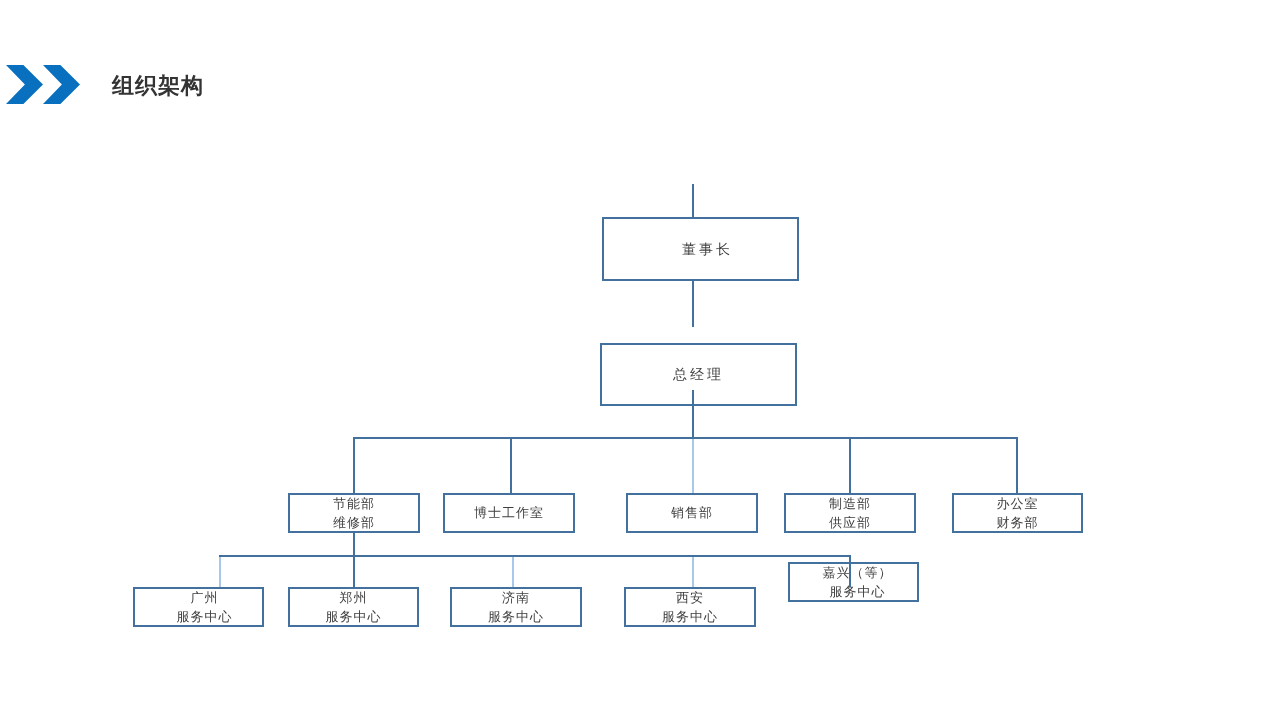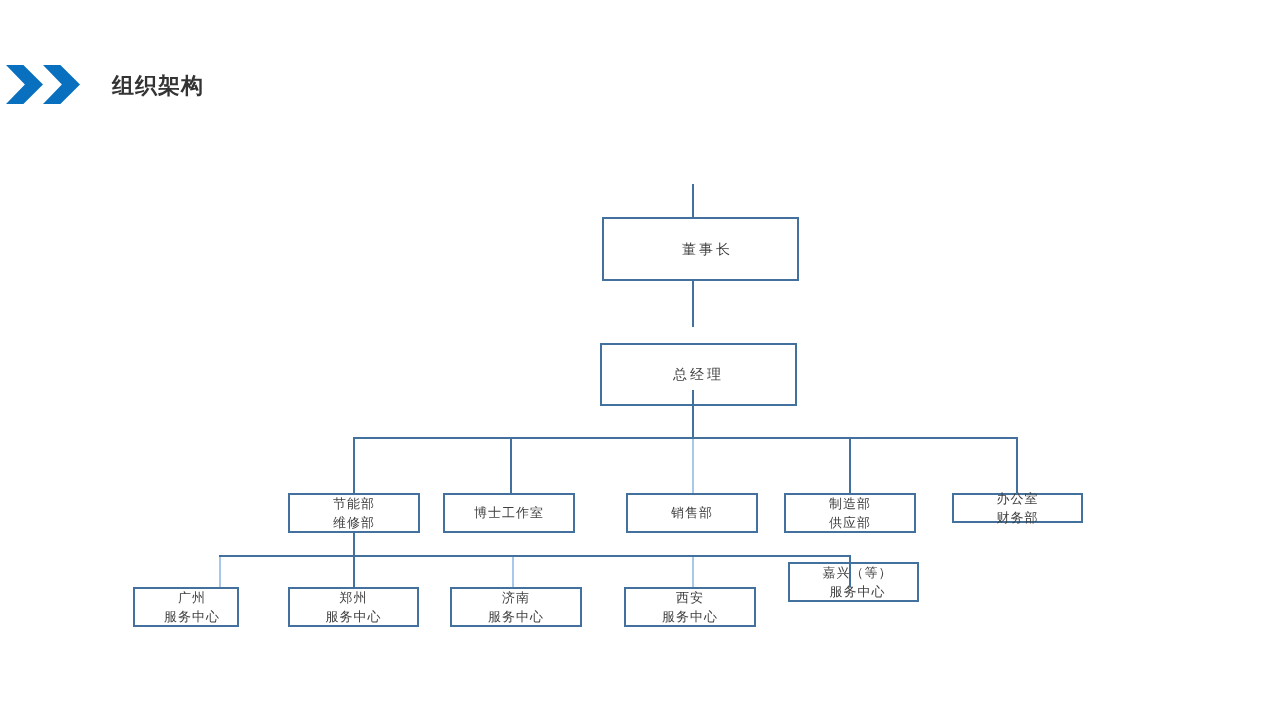--- a/index.html
+++ b/index.html
@@ -63,24 +63,24 @@
     
     .n-l1 { left: 575px; top: 122px; width: 241px; height: 62px; }
     .n-l2 { left: 602px; top: 217px; width: 197px; height: 64px; padding-left: 14px; }
     .n-l3 { left: 600px; top: 327px; width: 197px; height: 63px; margin-top: 16px; }
 
     
     .n-d0 { left: 288px; top: 493px; width: 132px; height: 40px; }
     .n-d1 { left: 443px; top: 493px; width: 132px; height: 40px; }
     .n-d2 { left: 626px; top: 493px; width: 132px; height: 40px; }
     .n-d3 { left: 784px; top: 493px; width: 132px; height: 40px; }
-    .n-d4 { left: 952px; top: 493px; width: 131px; height: 30px; }
+    .n-d4 { left: 952px; top: 493px; width: 131px; height: 40px; }
 
     
-    .n-s0 { left: 133px; top: 587px; width: 106px; height: 40px; padding-left: 12px; }
+    .n-s0 { left: 133px; top: 587px; width: 131px; height: 40px; padding-left: 12px; }
     .n-s1 { left: 288px; top: 587px; width: 131px; height: 40px; }
     .n-s2 { left: 450px; top: 587px; width: 132px; height: 40px; }
     .n-s3 { left: 624px; top: 587px; width: 132px; height: 40px; }
     .n-s4 { left: 788px; top: 562px; width: 131px; height: 40px; padding-left: 8px; }
 
     
     .line { position: absolute; background: #41719C; }
     .line.light { background: #A9C7E8; }
     .vline { width: 2px; }
     .hline { height: 2px; }

